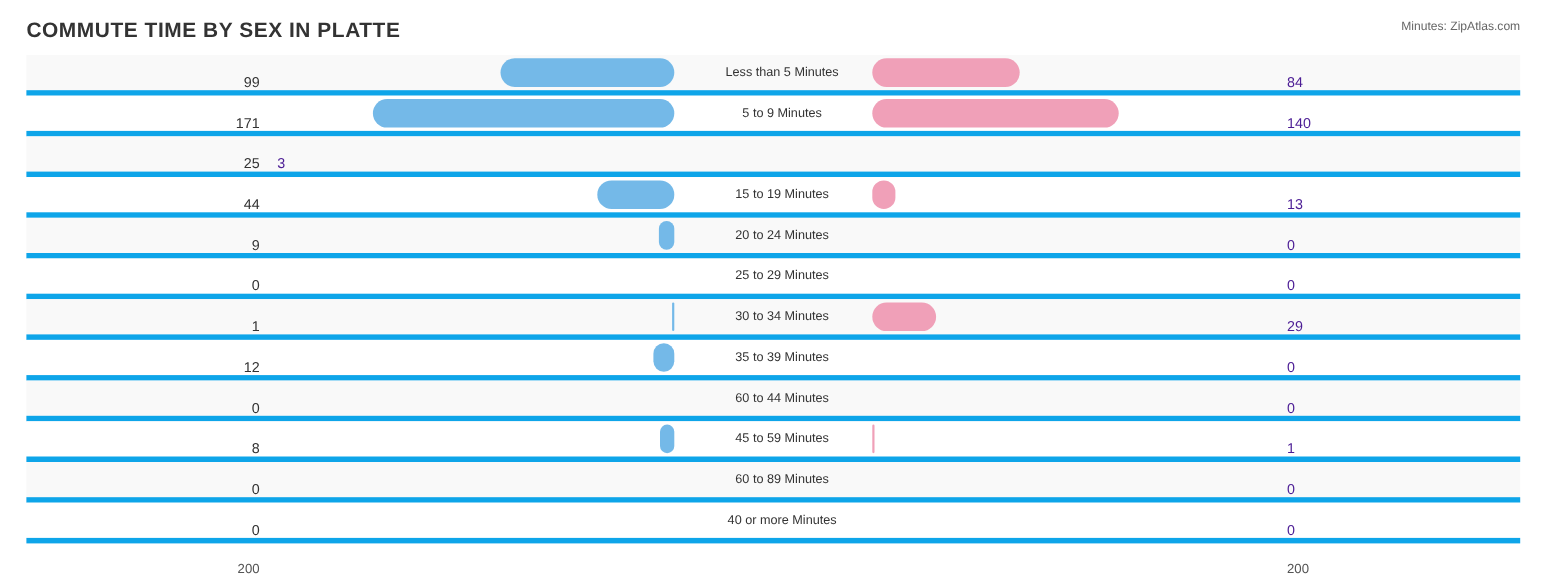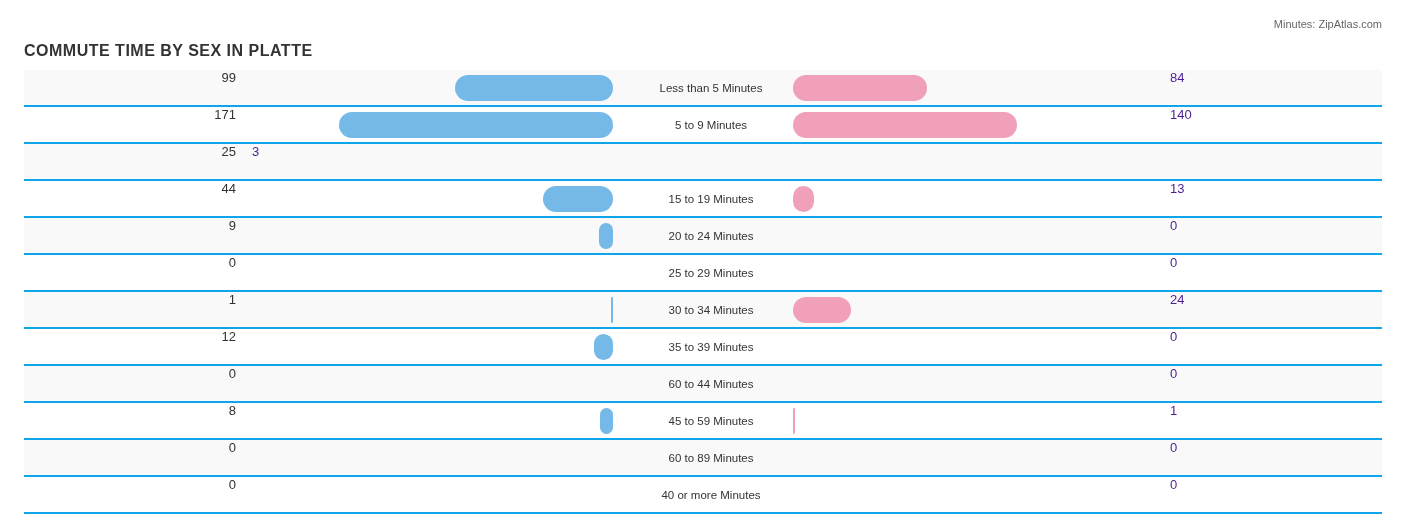--- a/index.html
+++ b/index.html
@@ -8,46 +8,45 @@
       background: #fff;
       width: 1406px;
       min-height: 523px;
     }
     .chart-container {
       width: 1406px;
       padding: 18px 24px 30px 24px;
       position: relative;
     }
     .chart-title {
-      font-size: 16px;
+      font-size: 19px;
       font-weight: bold;
       text-transform: uppercase;
       color: #333;
       margin-bottom: 10px;
       letter-spacing: 0.5px;
-      margin-top: 24px;
     }
     .source {
       position: absolute;
       top: 18px;
       right: 24px;
       font-size: 11px;
       color: #666;
     }
     .chart-area {
       display: flex;
       flex-direction: column;
       gap: 0px;
       margin: 0 0 10px 0;
     }
     .row {
       display: flex;
-      align-items: flex-start;
+      align-items: flex-end;
       height: 37px;
-      border-bottom: 2px solid #0ea5e9;
+      border-bottom: 5px solid #0ea5e9;
     }
     .row:nth-child(odd) {
       background: #f9f9f9;
     }
     .row:nth-child(even) {
       background: #fff;
     }
     .left-val {
       width: 220px;
       text-align: right;
@@ -225,21 +224,21 @@
       <div class="left-val">1</div>
       <div class="dual-bar-wrapper">
         <div class="male-side">
           <div class="bar male-bar" style="width:2px"></div>
         </div>
         <div class="center-label-col">30 to 34 Minutes</div>
         <div class="female-side">
           <div class="bar female-bar" style="width:58px"></div>
         </div>
       </div>
-      <div class="right-val">24</div>
+      <div class="right-val">29</div>
     </div>
       <div class="row">
       <div class="left-val">12</div>
       <div class="dual-bar-wrapper">
         <div class="male-side">
           <div class="bar male-bar" style="width:19px"></div>
         </div>
         <div class="center-label-col">35 to 39 Minutes</div>
         <div class="female-side">
           <div class="bar female-bar" style="width:0px"></div>

